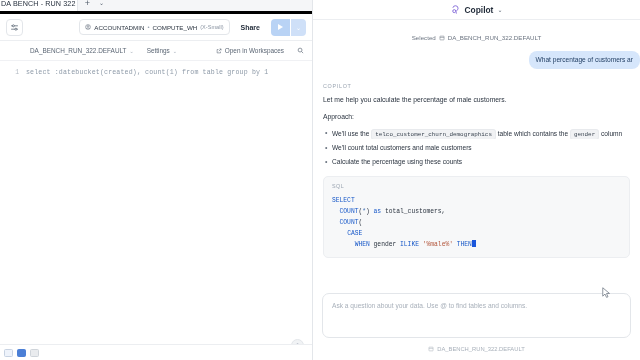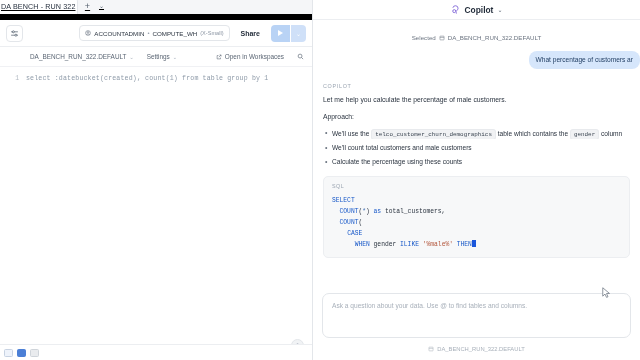--- a/index.html
+++ b/index.html
@@ -14,25 +14,24 @@
   
   .left-pane {
     width: 312px; height: 360px;
     background: #ffffff;
     display: flex; flex-direction: column;
     position: relative;
   }
 
   
   .tab-strip {
-    height: 20px; display: flex; align-items: flex-end;
+    height: 14px; display: flex; align-items: flex-end;
     background: #f5f6f8;
-    border-bottom: 6px solid #000000;
+    border-bottom: 3px solid #000000;
     padding-left: 0;
-    text-decoration: underline;
   }
   .ws-tab {
     height: 17px;
     background: #ffffff;
     border: 1px solid #e3e6ea;
     border-bottom: none;
     border-top-left-radius: 5px; border-top-right-radius: 5px;
     display: flex; align-items: center;
     padding: 0 8px 0 6px;
     margin-left: -6px;

